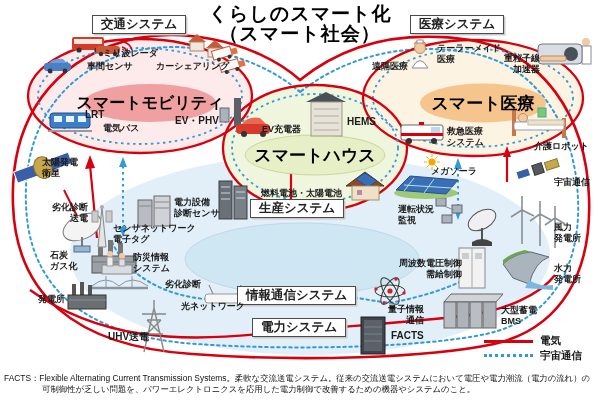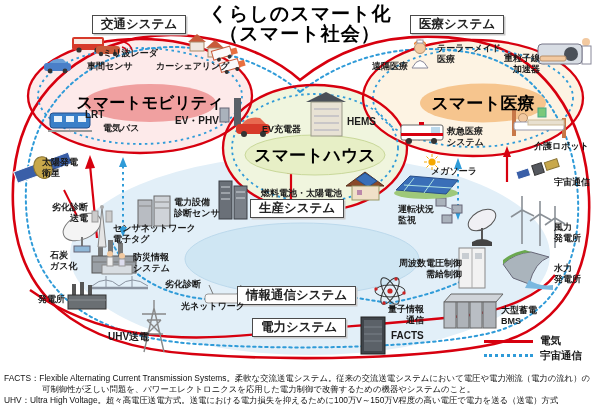--- a/index.html
+++ b/index.html
@@ -387,16 +387,15 @@
 通信</div>
 <div class="sl big" style="left:391px;top:330px">FACTS</div>
 
 <div class="swatch" style="left:484px;top:340px;width:49px;height:3px;background:#d7000f"></div>
 <div class="legend-label" style="left:540px;top:334px">電気</div>
 <div class="swatch" style="left:484px;top:354px;width:49px;height:0;border-top:3px dotted #2f9bd8"></div>
 <div class="legend-label" style="left:540px;top:349px">宇宙通信</div>
 
 <div class="foot">
   <p>FACTS：Flexible Alternating Current Transmission Systems。柔軟な交流送電システム。従来の交流送電システムにおいて電圧や電力潮流（電力の流れ）の可制御性が乏しい問題を、パワーエレクトロニクスを応用した電力制御で改善するための機器やシステムのこと。</p>
-  <p>UHV：Ultra High Voltage。超々高電圧送電方式。送電における電力損失を抑えるために100万V～150万V程度の高い電圧で電力を送る（送電）方式</p>
 </div>
 
 </div>
 
 </body></html>

